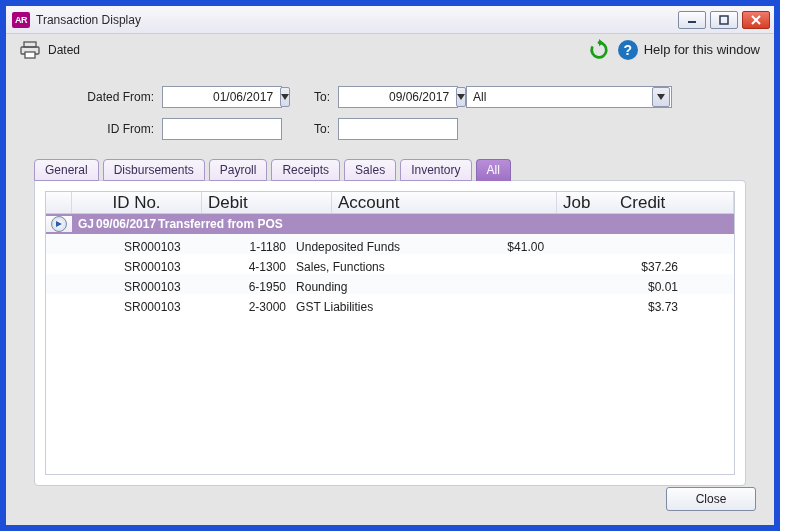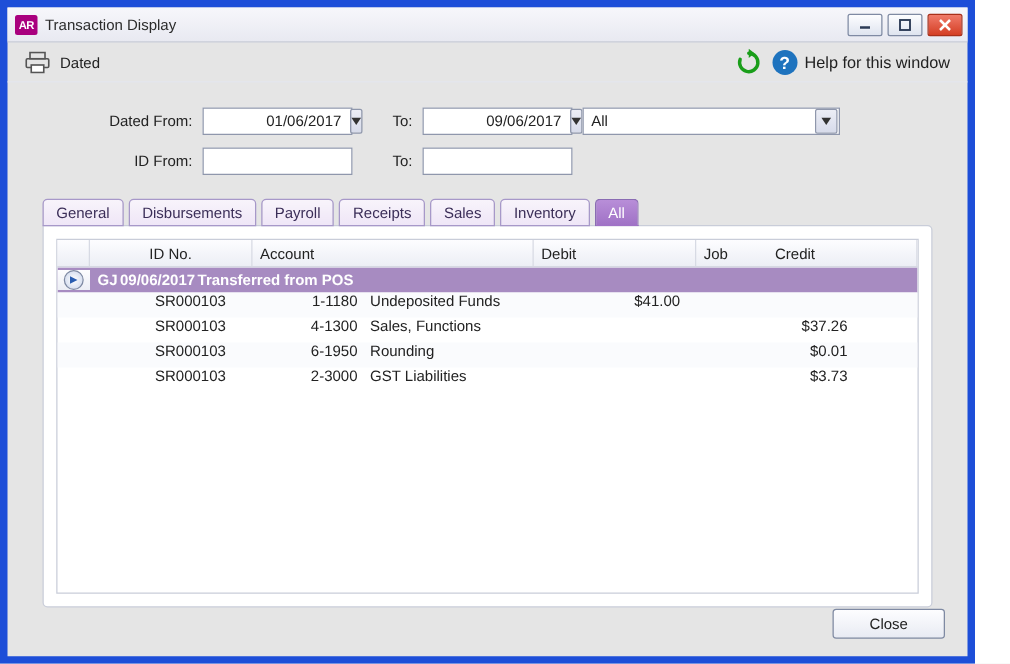--- a/index.html
+++ b/index.html
@@ -142,21 +142,21 @@
   }
   .grid-header {
     display:flex;
     background:linear-gradient(#fdfdff,#eceef5);
     border-bottom:1px solid #c9cdd9;
     height:22px;
   }
   .gh {
     border-right:1px solid #d7dae4;
     display:flex;align-items:center;justify-content:center;
-    color:#222;font-size:12px;
+    color:#222;font-size:17px;
   }
   .col-arrow { width:26px; }
   .col-id    { width:130px; }
   .col-acct  { width:225px; justify-content:flex-start; padding-left:6px;}
   .col-debit { width:130px; justify-content:flex-start; padding-left:6px;}
   .col-credit{ width:120px; justify-content:flex-start; padding-left:6px;}
   .col-job   { flex:1; justify-content:flex-start; padding-left:6px; border-right:0;}
   .grid-body { flex:1; overflow:auto; }
   .group-row {
     height:20px;
@@ -171,21 +171,21 @@
     background:linear-gradient(#fdfdff,#eceef5);
   }
   .group-row .group-content { padding-left:6px; display:flex; gap:2px;}
   .arrow-circle {
     width:16px;height:16px;border-radius:50%;
     background:radial-gradient(#fff,#c8d3ea);
     border:1px solid #7f8aa3;
     display:flex;align-items:center;justify-content:center;
   }
   .data-row {
-    height:20px; display:flex; align-items:flex-start;
+    height:20px; display:flex; align-items:flex-end;
     color:#222; font-size:12px;gap:34px;
   }
   .data-row:nth-child(odd){ background:#fafbfd; }
   .cell { display:flex; align-items:center; }
   .cell.col-arrow{}
   .cell.col-id { justify-content:center; }
   .cell.col-acct { padding-left:6px; }
   .cell .acct-code { width:52px; text-align:right; padding-right:10px;}
   .cell.col-debit, .cell.col-credit { justify-content:flex-end; padding-right:16px;}
   
@@ -301,22 +301,22 @@
       <div class="tab">Receipts</div>
       <div class="tab">Sales</div>
       <div class="tab">Inventory</div>
       <div class="tab active">All</div>
     </div>
     <div class="tab-panel">
       <div class="grid">
         <div class="grid-header">
           <div class="gh col-arrow"></div>
           <div class="gh col-id">ID No.</div>
+          <div class="gh col-debit">Debit</div>
           <div class="gh col-acct">Account</div>
-          <div class="gh col-debit">Debit</div>
           <div class="gh col-job">Job</div>
           <div class="gh col-credit">Credit</div>
         </div>
         <div class="grid-body">
           <div class="group-row">
             <span class="arrow-cell">
               <span class="arrow-circle">
                   <svg width="8" height="8">
                     <path d="M1 1 L7 4 L1 7 Z" fill="#2a5db0"></path>
                   </svg>

